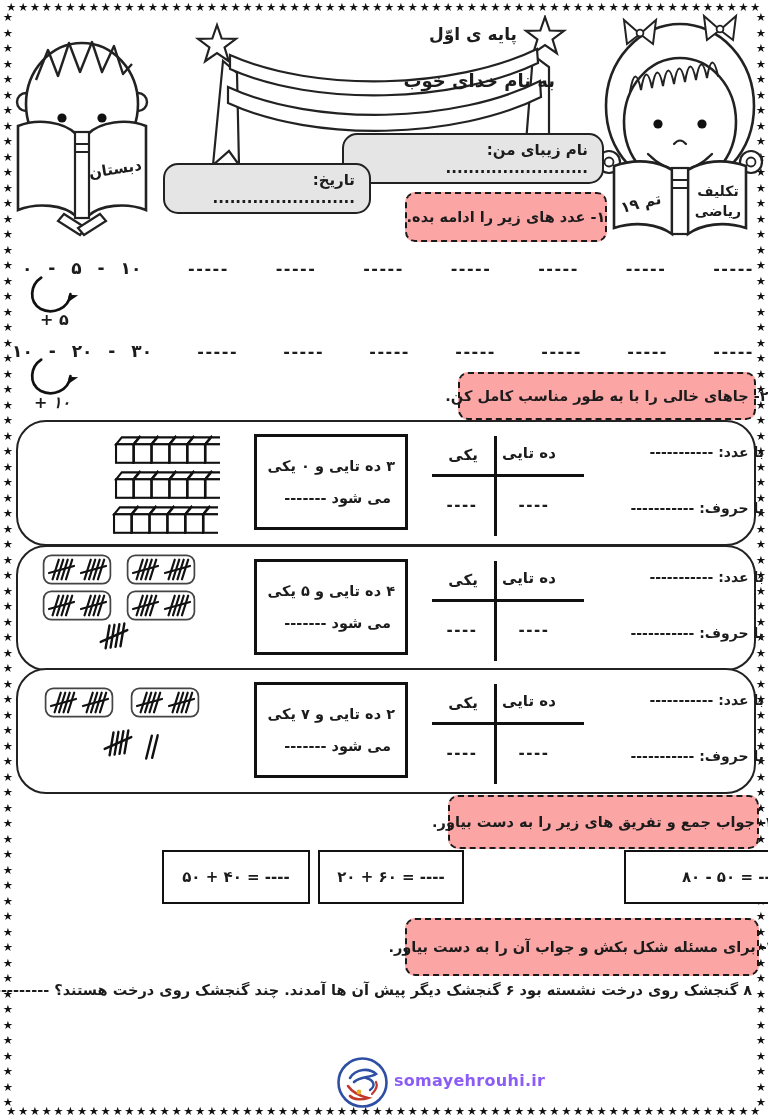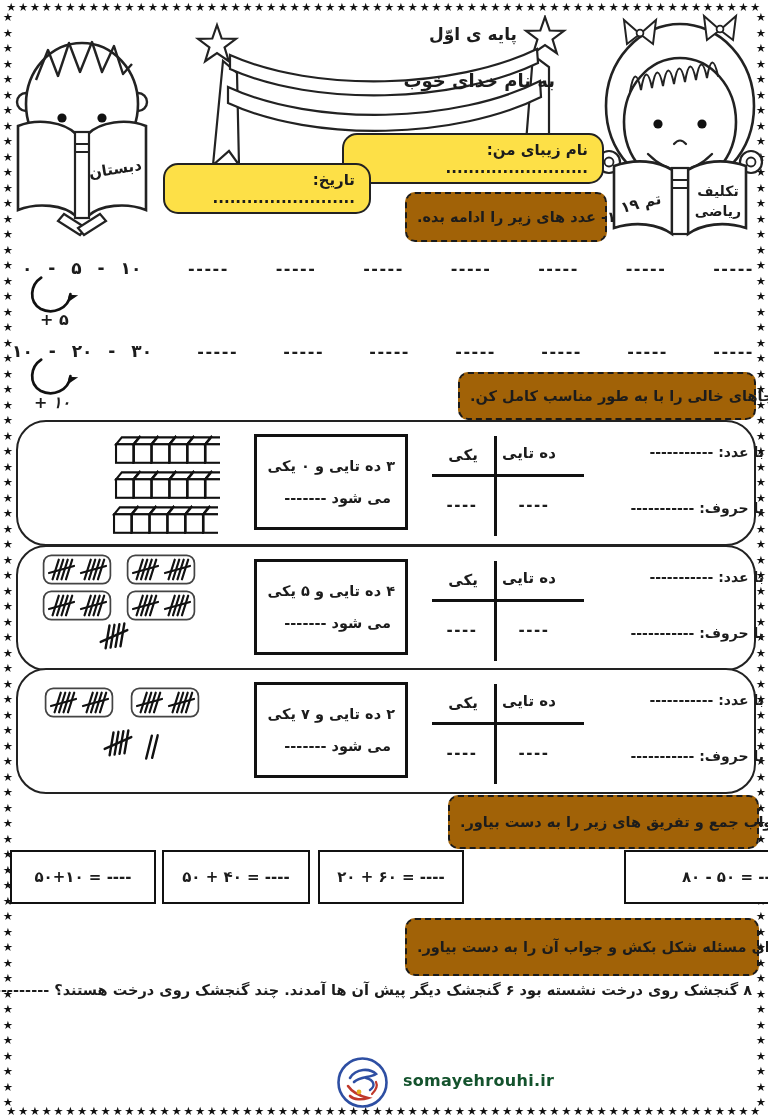--- a/index.html
+++ b/index.html
@@ -5,25 +5,25 @@
   html,body{margin:0;padding:0;background:#e8e8e8;}
   .page{position:relative;width:768px;height:1119px;background:#ffffff;overflow:hidden;
         font-family:"DejaVu Sans","Liberation Sans",sans-serif;color:#1c1c1c;}
   .stars-h{position:absolute;left:0;width:768px;height:15px;font-size:11.5px;letter-spacing:1.5px;
            line-height:14px;overflow:hidden;white-space:nowrap;text-align:center;color:#111;}
   .stars-v{position:absolute;top:10px;width:15px;height:1100px;writing-mode:vertical-rl;
            font-size:11.5px;letter-spacing:1.5px;line-height:14px;overflow:hidden;white-space:nowrap;color:#111;}
   .fa{direction:rtl;font-weight:bold;}
   .ltr{direction:ltr;font-weight:bold;}
   .abs{position:absolute;}
-  .box-rounded{position:absolute;border:2.2px solid #222;border-radius:15px;background:#fde047;
+  .box-rounded{position:absolute;border:2.2px solid #222;border-radius:15px;background:#e5e5e5;
                display:flex;align-items:center;z-index:3;}
   .box-rounded .fa{width:100%;padding:0 14px;font-size:15px;}
-  .box-dashed{position:absolute;border:2.6px dashed #1a1a1a;border-radius:10px;background:#a16207;
-              display:flex;align-items:center;z-index:4;}
+  .box-dashed{position:absolute;border:2.6px dashed #1a1a1a;border-radius:10px;background:#fca5a5;
+              display:flex;align-items:center;justify-content:center;z-index:4;}
   .box-dashed .fa{font-size:14.5px;white-space:nowrap;padding:0 10px;}
   .seq-row{position:absolute;display:flex;justify-content:space-between;align-items:center;}
   .seq-nums{font-size:17px;word-spacing:10px;white-space:nowrap;}
   .blank5{font-size:16px;letter-spacing:1.5px;font-weight:bold;white-space:nowrap;}
   .step-label{position:absolute;font-size:16px;font-weight:bold;}
   .row-container{position:absolute;left:16px;width:736px;height:122px;border:2.4px solid #222;
                  border-radius:30px;background:#fff;}
   .stmt-box{position:absolute;left:236px;top:12px;width:154px;height:96px;border:3px solid #111;
             display:flex;flex-direction:column;justify-content:space-evenly;direction:rtl;
             padding:4px 10px;box-sizing:border-box;font-weight:bold;font-size:14.5px;}
@@ -35,21 +35,21 @@
   .tchart .hdr-tens{position:absolute;left:70px;top:8px;width:80px;text-align:left;font-size:15px;font-weight:bold;direction:rtl;}
   .tchart .cell-l{position:absolute;left:2px;top:60px;width:56px;text-align:center;font-size:15px;font-weight:bold;letter-spacing:1.5px;}
   .tchart .cell-r{position:absolute;left:70px;top:60px;width:64px;text-align:center;font-size:15px;font-weight:bold;letter-spacing:1.5px;}
   .answers{position:absolute;left:574px;top:0;width:176px;height:122px;}
   .answers .line1{position:absolute;right:4px;top:22px;width:170px;font-size:14px;white-space:nowrap;}
   .answers .line2{position:absolute;right:4px;top:78px;width:170px;font-size:14px;white-space:nowrap;}
   .eq-box{position:absolute;top:850px;height:50px;border:2.8px solid #111;background:#fff;
           display:flex;align-items:center;justify-content:center;}
   .eq-box .ltr{font-size:15px;white-space:nowrap;}
   .problem-line{position:absolute;left:52px;right:16px;top:982px;font-size:14.5px;text-align:right;white-space:nowrap;}
-  .website{position:absolute;left:394px;top:1071px;font-size:16px;font-weight:bold;color:#14532d;letter-spacing:0.3px;margin-left:9px;}
+  .website{position:absolute;left:394px;top:1071px;font-size:16px;font-weight:bold;color:#8b5cf6;letter-spacing:0.3px;}
   svg{display:block;}
   .figure{position:absolute;z-index:2;}
 </style>
 </head>
 <body>
 
 <div class="page">
 
   <svg width="0" height="0" style="position:absolute" aria-hidden="true">
     <defs>
@@ -309,23 +309,20 @@
     </div>
     <div class="answers">
       <div class="line1 fa">با عدد:  -----------</div>
       <div class="line2 fa">با حروف:  -----------</div>
     </div>
   </div>
 
   <div class="box-dashed" style="left:448px;top:795px;width:307px;height:50px;">
     <div class="fa">۳- جواب جمع و تفریق های زیر را به دست بیاور.</div>
   </div>
-  <div class="eq-box" style="left:10px;width:142px;">
-    <span class="ltr">۵۰+۱۰ = ----</span>
-  </div>
   <div class="eq-box" style="left:162px;width:144px;">
     <span class="ltr">۵۰ + ۴۰ = ----</span>
   </div>
   <div class="eq-box" style="left:318px;width:142px;">
     <span class="ltr">۲۰ + ۶۰ = ----</span>
   </div>
   <div class="eq-box" style="left:624px;width:141px;padding-left:36px;">
     <span class="ltr">۸۰ - ۵۰ = ----</span>
   </div>
 

